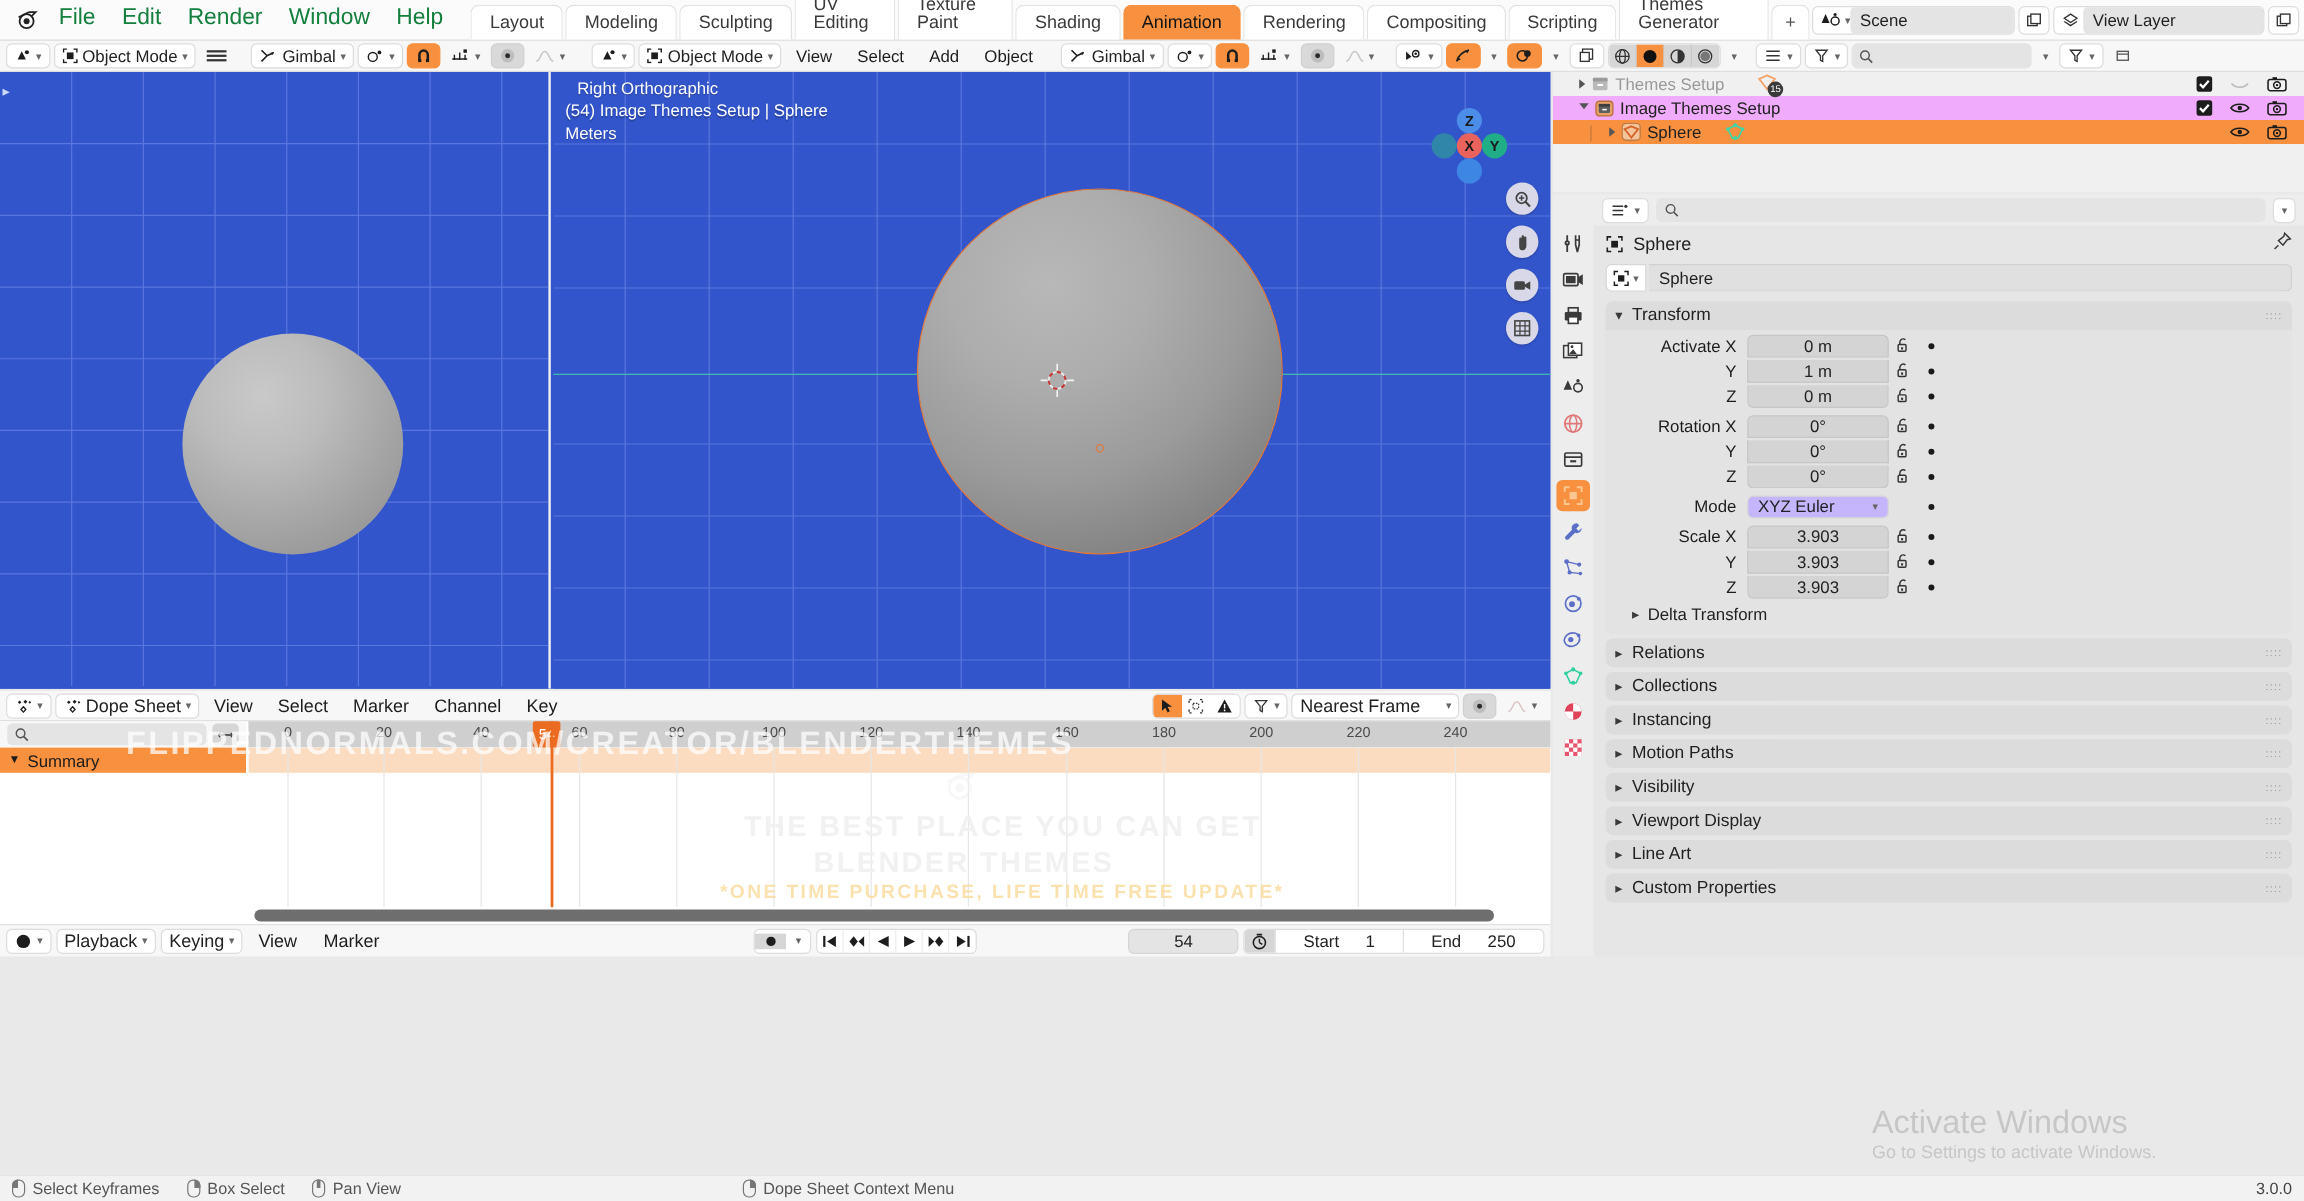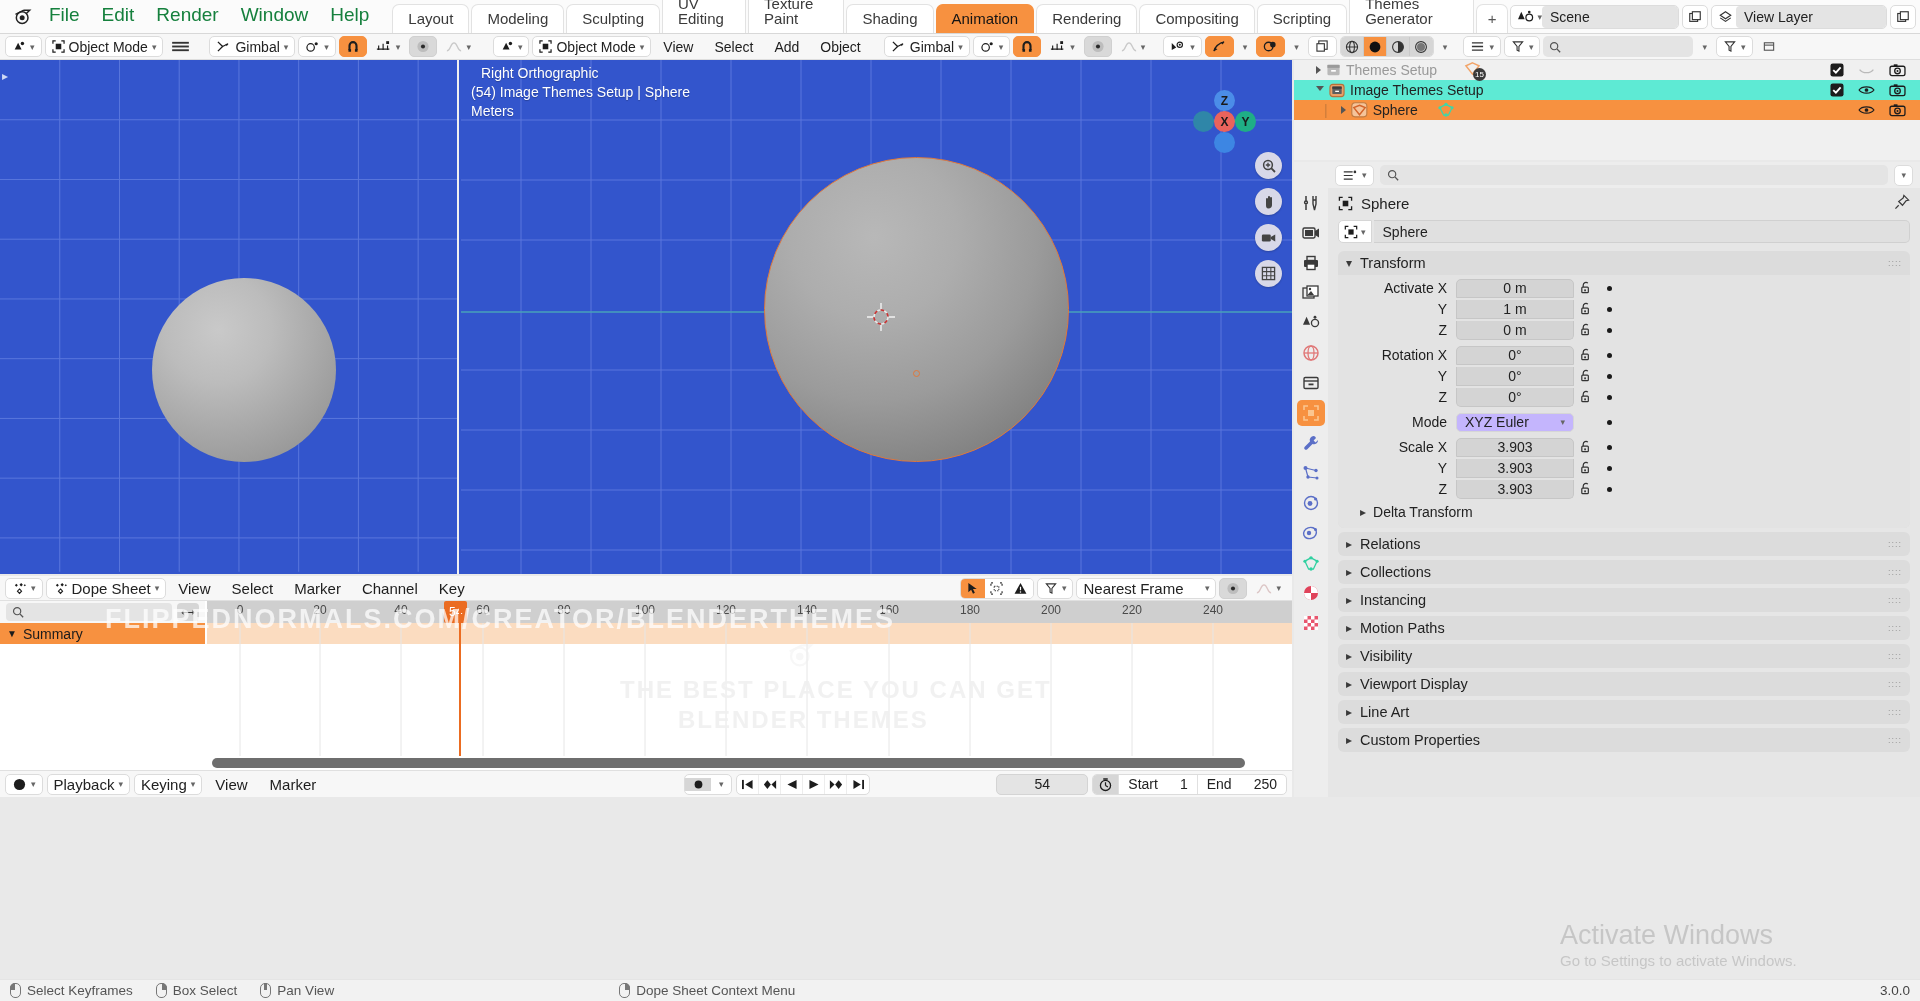--- a/index.html
+++ b/index.html
@@ -100,32 +100,32 @@
   .playhead { position:absolute; top:0; bottom:0; width:2px; background:#eb6c21; }
   .ph-label { position:absolute; top:0; height:22px; background:#eb6c21; color:#fff; font-size:12px; display:flex;align-items:center;justify-content:center; padding:0 5px; border-radius:2px;}
   .hscroll { position:absolute; left:207px; bottom:2px; right:12px; height:10px; }
   .hscroll .bar { position:absolute; left:5px; right:35px; top:0; height:10px; background:#6e6e6e; border-radius:5px;}
   .watermark { position:absolute; pointer-events:none; color:rgba(255,255,255,.72); font-weight:bold; letter-spacing:2px; white-space:nowrap;}
 
   
   .tline { position:absolute; left:0; top:770px; width:1292px; height:27px; background:#f7f7f7; display:flex; align-items:center; gap:4px; padding:0 5px; border-top:1px solid #e0e0e0;}
   .frame-field { background:#e4e4e4; border:1px solid #d4d4d4; border-radius:5px; height:21px; width:92px; display:flex;align-items:center;justify-content:center; font-size:14px;}
   .se-group { display:flex; align-items:center; background:#fff; border:1px solid #dcdcdc; border-radius:5px; height:21px; overflow:hidden;}
-  .se-group .cell { display:flex; align-items:center; gap:22px; padding:0 9px; border-right:1px solid #e0e0e0; height:100%;font-size:14px;}
+  .se-group .cell { display:flex; align-items:center; gap:22px; padding:0 23px; border-right:1px solid #e0e0e0; height:100%;font-size:14px;}
   .se-group .cell:last-child { border-right:none; }
   .transport { display:flex; background:#fff; border:1px solid #dcdcdc; border-radius:5px; height:21px; overflow:hidden;}
   .transport div { width:22px; display:flex;align-items:center;justify-content:center;border-right:1px solid #ededed;}
   .transport div:last-child{border-right:none;}
   .statusline { position:absolute; left:0; bottom:0; width:1920px; height:22px; background:#f2f2f2; display:flex; align-items:center; gap:7px; padding:0 10px; font-size:13.5px; color:#555; border-top:1px solid #e4e4e4;}
   .ver { margin-left:auto; color:#444; }
 
   
   .outliner { position:absolute; left:1294px; top:60px; width:626px; height:100px; background:#f0f0f0; overflow:hidden;}
   .ol-row { height:20px; display:flex; align-items:center; font-size:14px; padding-left:8px; gap:5px; }
-  .ol-row.sel-light { background:#5eead4; }
+  .ol-row.sel-light { background:#f0abfc; }
   .ol-row.sel { background:#f79140; }
   .ol-right { margin-left:auto; display:flex; align-items:center; gap:14px; padding-right:14px;}
   .tri { width:0;height:0;border-left:5px solid #555;border-top:4px solid transparent;border-bottom:4px solid transparent;}
   .tri.down { border-left:4px solid transparent;border-right:4px solid transparent;border-top:5px solid #555;border-left-width:4px;}
 
   
   .props { position:absolute; left:1294px; top:162px; width:626px; height:635px; background:#e6e6e6; display:flex;}
   .prop-tabs { width:34px; background:#ededed; display:flex; flex-direction:column; align-items:center; padding-top:28px; gap:4px;}
   .ptab { width:28px;height:26px;display:flex;align-items:center;justify-content:center;border-radius:5px;}
   .ptab.active { background:#f79140; }
@@ -704,20 +704,21 @@
       </svg>
       <div class="playhead" style="left:252px;"></div>
     </div>
 
     <div class="ph-label" style="left:444px; top:25px;">54</div>
     <div style="position:absolute;left:459px;top:25px;bottom:14px;width:2px;background:#eb6c21;"></div>
 
     <div class="watermark" style="left:105px; top:28px; font-size:27px;">FLIPPEDNORMALS.COM/CREATOR/BLENDERTHEMES</div>
     <div class="watermark" style="left:620px; top:100px; font-size:24px; color:rgba(240,240,240,.9);">THE BEST PLACE YOU CAN GET</div>
     <div class="watermark" style="left:678px; top:130px; font-size:24px; color:rgba(240,240,240,.9);">BLENDER THEMES</div>
+    <div class="watermark" style="left:600px; top:159px; font-size:16px; color:rgba(250,220,160,.85);">*ONE TIME PURCHASE, LIFE TIME FREE UPDATE*</div>
     <svg style="position:absolute;left:786px;top:63px;width:30px;height:30px;opacity:.5;" viewBox="0 0 24 24">
       <path d="M4 14a7 7 0 1 0 14 0a7 7 0 0 0-14 0z" fill="none" stroke="#f0f0f0" stroke-width="1.8"></path>
         <circle cx="11" cy="14" r="3" fill="#f0f0f0"></circle>
         <path d="M3 10 L13 5 M13 5 L20 5 L16 9" stroke="#f0f0f0" stroke-width="1.8" fill="none"></path>
     </svg>
 
     <div class="hscroll">
       <div class="bar"></div>
     </div>
 

